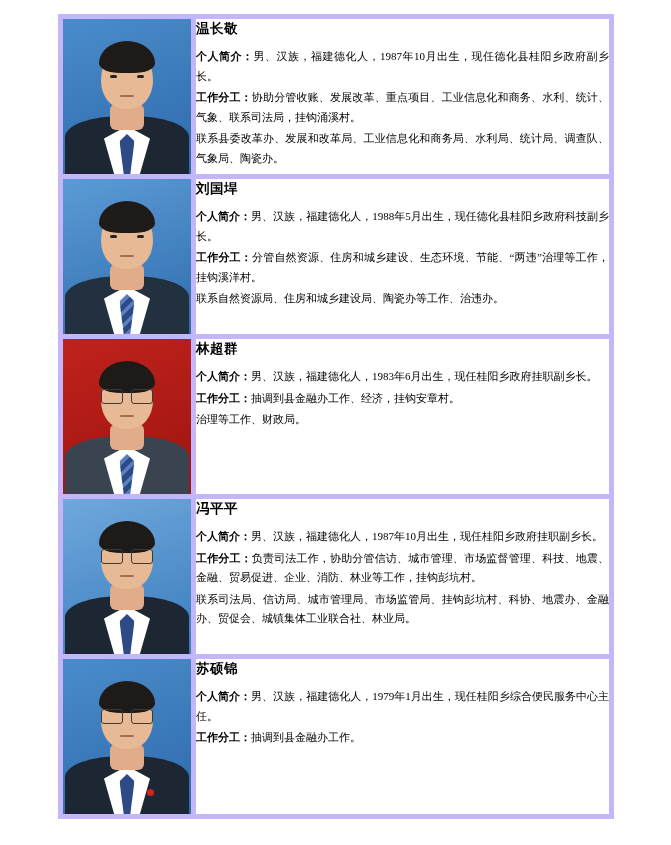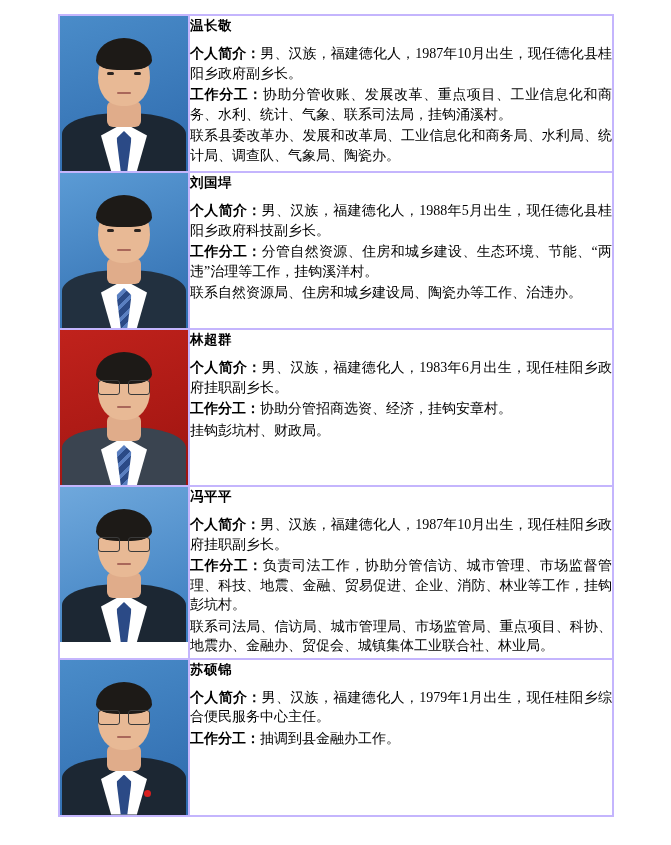--- a/index.html
+++ b/index.html
@@ -23,21 +23,21 @@
   }
   .doc-table {
     position: absolute;
     left: 58px;
     top: 14px;
     width: 556px;
     border-collapse: collapse;
     table-layout: fixed;
   }
   .doc-table td {
-    border: 2px solid #c4b5fd;
+    border: 5px solid #c4b5fd;
     vertical-align: top;
     padding: 0;
   }
   .photo-cell {
     width: 128px;
     padding: 0;
     text-align: center;
     vertical-align: top;
   }
   .text-cell {
@@ -180,21 +180,21 @@
   }
 
   .name {
     font-size: 13.5px;
     font-weight: bold;
     line-height: 20px;
     margin: 0 0 8px 0;
     letter-spacing: 0.5px;
   }
   .para {
-    font-size: 14px;
+    font-size: 11px;
     line-height: 19.5px;
     margin: 0 0 2px 0;
     text-align: justify;
     text-justify: inter-ideograph;
   }
   .para .lbl {
     font-weight: bold;
   }
   .para.plain { margin-top: 0; }
 </style>
@@ -261,22 +261,22 @@
             <div class="neck"></div>
             <div class="head"></div>
             <div class="hair"></div>
             <div class="glasses"></div>
             <div class="mouth"></div>
           </div>
         </td>
         <td class="text-cell">
           <p class="name">林超群</p>
           <p class="para"><span class="lbl">个人简介：</span><span>男、汉族，福建德化人，1983年6月出生，现任桂阳乡政府挂职副乡长。</span></p>
-          <p class="para"><span class="lbl">工作分工：</span><span>协助分管招商选资、经济，挂钩安章村。</span></p>
-          <p class="para plain"><span>挂钩彭坑村、财政局。</span></p>
+          <p class="para"><span class="lbl">工作分工：</span><span>抽调到县金融办工作、经济，挂钩安章村。</span></p>
+          <p class="para plain"><span>治理等工作、财政局。</span></p>
         </td>
       </tr>
 
       <tr>
         <td class="photo-cell">
           <div class="portrait">
             <div class="bg bg-lightblue"></div>
             <div class="suit dark"></div>
             <div class="shirt"></div>
             <div class="tie"></div>
@@ -284,21 +284,21 @@
             <div class="head"></div>
             <div class="hair"></div>
             <div class="glasses"></div>
             <div class="mouth"></div>
           </div>
         </td>
         <td class="text-cell">
           <p class="name">冯平平</p>
           <p class="para"><span class="lbl">个人简介：</span><span>男、汉族，福建德化人，1987年10月出生，现任桂阳乡政府挂职副乡长。</span></p>
           <p class="para"><span class="lbl">工作分工：</span><span>负责司法工作，协助分管信访、城市管理、市场监督管理、科技、地震、金融、贸易促进、企业、消防、林业等工作，挂钩彭坑村。</span></p>
-          <p class="para plain"><span>联系司法局、信访局、城市管理局、市场监管局、重点项目、科协、地震办、金融办、贸促会、城镇集体工业联合社、林业局。</span></p>
+          <p class="para plain"><span>联系司法局、信访局、城市管理局、市场监管局、挂钩彭坑村、科协、地震办、金融办、贸促会、城镇集体工业联合社、林业局。</span></p>
         </td>
       </tr>
 
       <tr>
         <td class="photo-cell">
           <div class="portrait">
             <div class="bg bg-blue"></div>
             <div class="suit dark"></div>
             <div class="shirt"></div>
             <div class="tie"></div>

